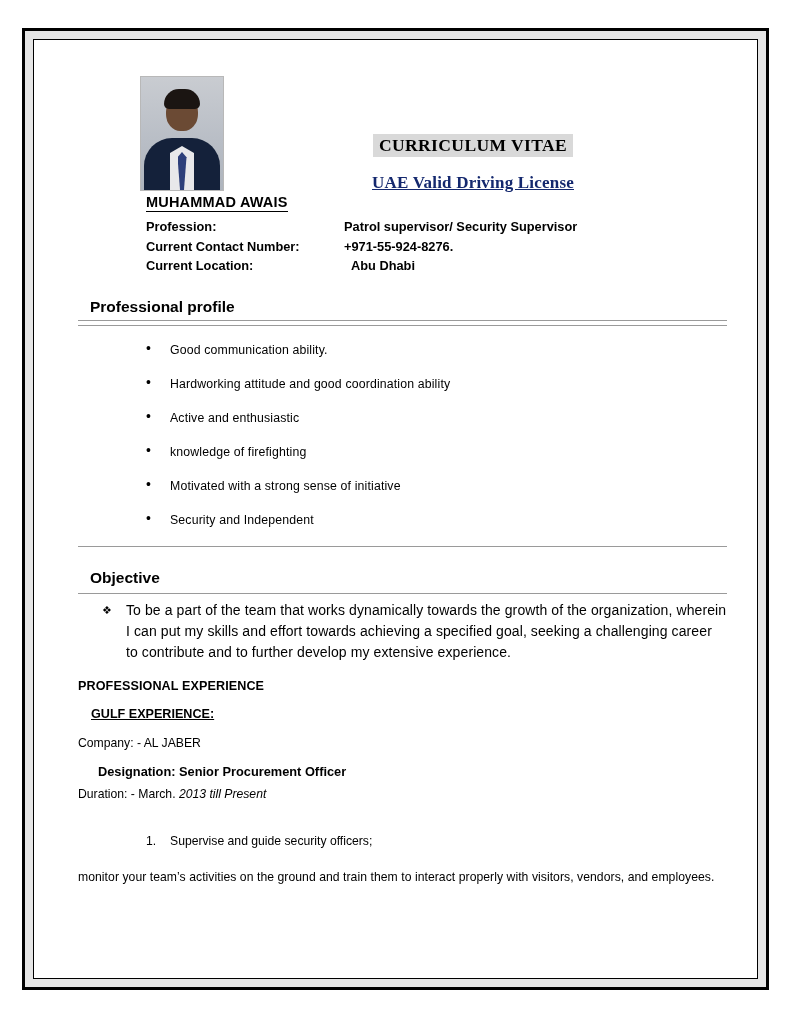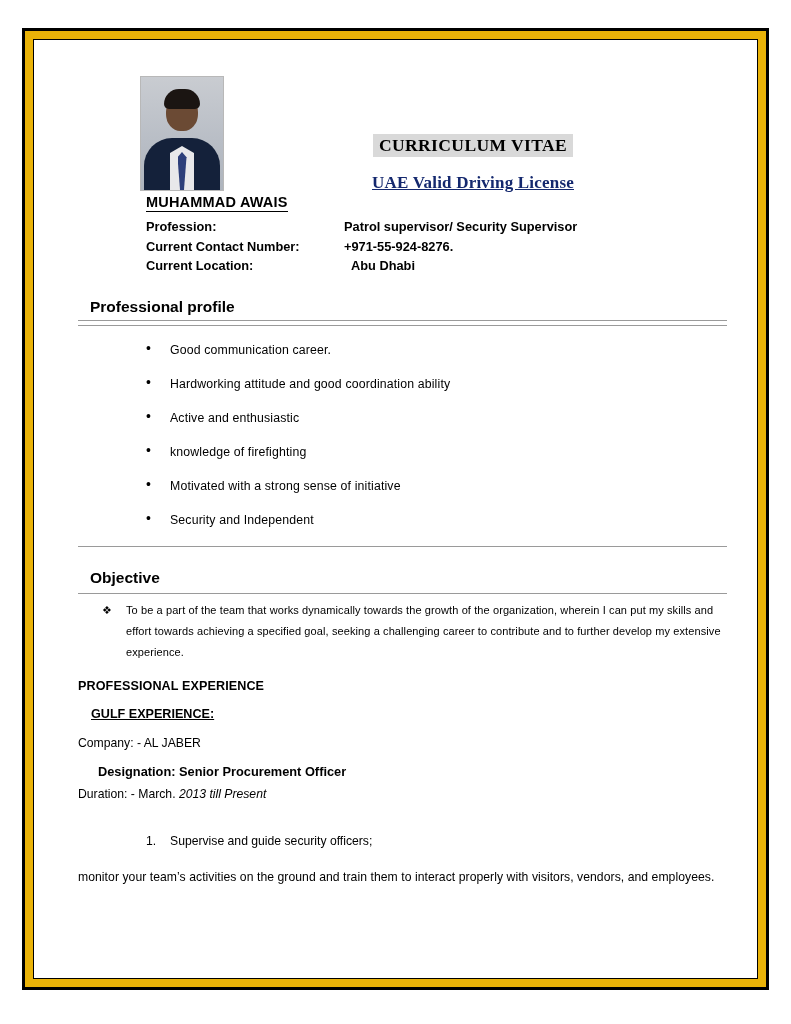--- a/index.html
+++ b/index.html
@@ -17,21 +17,21 @@
 
   
   .page-outer {
     position: absolute;
     left: 22px;
     top: 28px;
     width: 747px;
     height: 962px;
     border: 3px solid #000000;
     box-sizing: border-box;
-    background: #eab308;
+    background: #e5e5e5;
   }
   .page-inner {
     position: absolute;
     left: 8px;
     top: 8px;
     right: 8px;
     bottom: 8px;
     border: 1px solid #000000;
     box-sizing: border-box;
     background: #ffffff;
@@ -218,21 +218,21 @@
   }
 
   .obj-list {
     margin: 6px 0 0 0;
     padding: 0;
     list-style: none;
   }
   .obj-list li {
     position: relative;
     padding-left: 48px;
-    font-size: 11px;
+    font-size: 14px;
     line-height: 21px;
     letter-spacing: .1px;
   }
   .obj-list li:before {
     content: "\2756";
     position: absolute;
     left: 24px;
     top: 0;
     font-size: 11px;
   }
@@ -332,21 +332,21 @@
           <div class="lbl">Current Location:</div>
           <div class="val">Abu Dhabi</div>
         </div>
       </div>
 
       
       <div class="section-head">Professional profile</div>
       <div class="rule-double"></div>
 
       <ul class="bullets">
-        <li>Good communication career.</li>
+        <li>Good communication ability.</li>
         <li>Hardworking attitude and good coordination ability</li>
         <li>Active and enthusiastic</li>
         <li>knowledge of firefighting</li>
         <li>Motivated with a strong sense of initiative</li>
         <li>Security and Independent</li>
       </ul>
       <div class="rule-single"></div>
 
       
       <div class="section-head">Objective</div>

